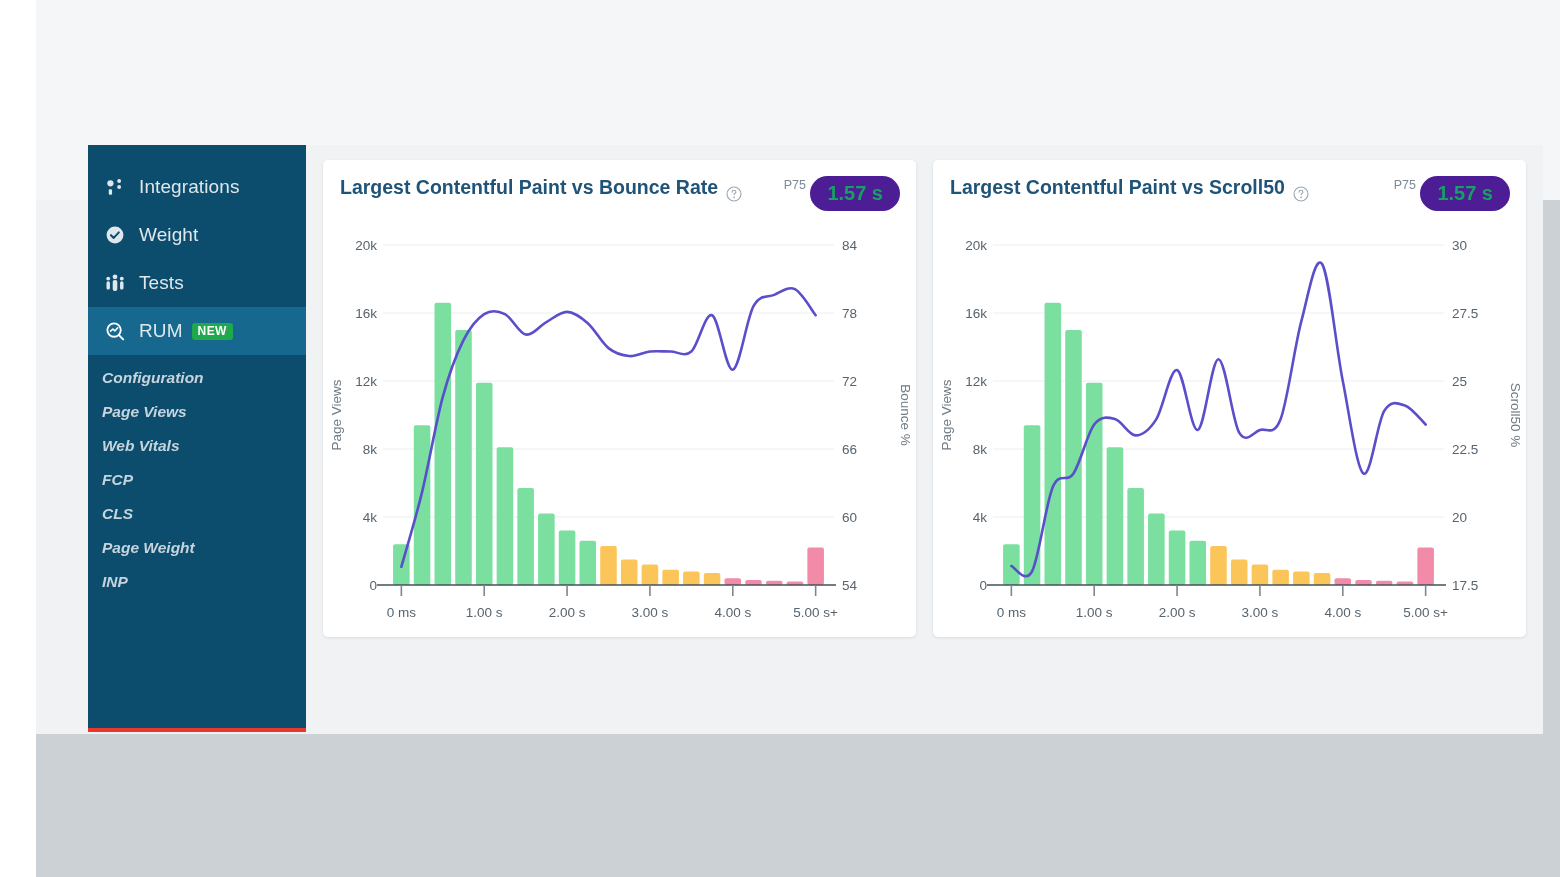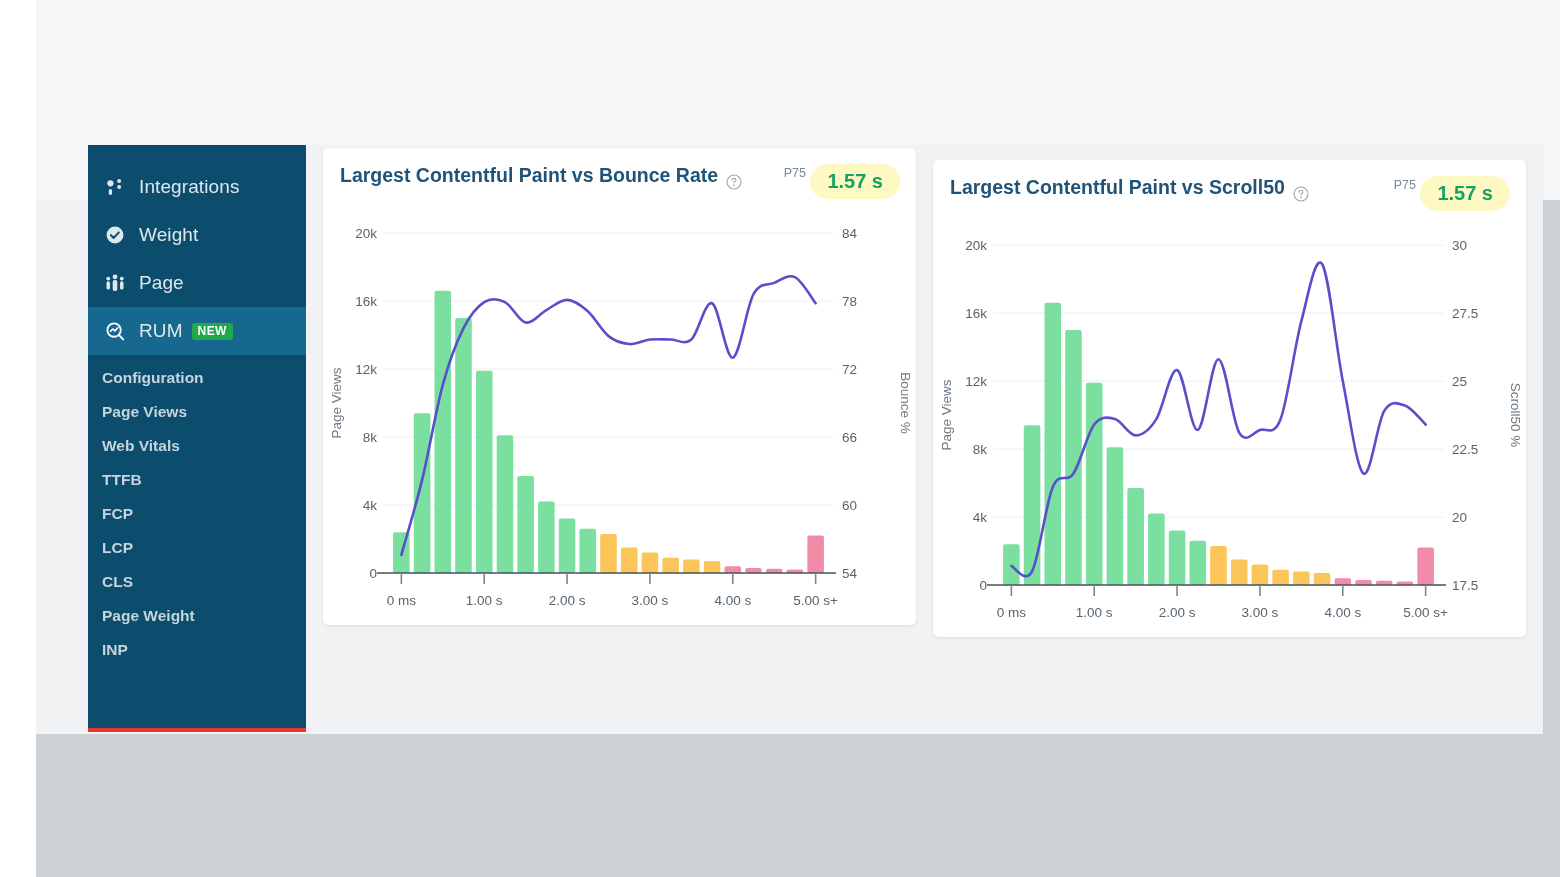--- a/index.html
+++ b/index.html
@@ -55,34 +55,35 @@
 
   .nav-sub-item {
     display: block;
     height: 34px; line-height: 34px;
     padding-left: 14px;
     color: #c6d4dd;
     font-size: 15.5px;
     font-weight: bold;
     white-space: nowrap;
     cursor: pointer;
+    font-style: italic;
   }
   .sidebar-underline {
     position: absolute; left: 52px; top: 728px;
     width: 218px; height: 4px; background: #e8372b;
   }
 
   
   .card {
     position: absolute;
     background: #ffffff;
     border-radius: 5px;
     box-shadow: 0 1px 3px rgba(16,40,60,.10);
   }
-  #card-1 { left: 287px; top: 148px; width: 593px; height: 477px; }
+  #card-1 { left: 287px; top: 160px; width: 593px; height: 477px; }
   #card-2 { left: 897px; top: 160px; width: 593px; height: 477px; text-align: center; }
 
   .card-head {
     position: absolute; left: 0; top: 0; right: 0; height: 62px;
   }
   .card-title {
     position: absolute; left: 17px; top: 16px;
     font-size: 19.5px; font-weight: bold; color: #1f5378;
     white-space: nowrap;
   }
@@ -91,21 +92,21 @@
     width: 16px; height: 16px;
   }
   .help-icon svg { display: block; }
 
   .p75-label {
     position: absolute; right: 110px; top: 18px;
     font-size: 12.5px; color: #7b8a97;
   }
   .p75-pill {
     position: absolute; right: 16px; top: 16px;
-    background: #fef9c3; color: #16a163;
+    background: #4c1d95; color: #16a163;
     font-size: 20px; font-weight: bold;
     border-radius: 20px;
     padding: 7px 17px 8px 17px;
     line-height: 1;
   }
 
   
   .plot { position: absolute; left: 0; top: 62px; width: 593px; height: 415px; }
   .plot svg { display: block; }
 
@@ -163,42 +164,40 @@
         <span class="ico">
           <svg width="22" height="22" viewBox="0 0 24 24" fill="#dfe7ec">
             <circle cx="12" cy="5.2" r="2.6"></circle>
             <rect x="9.5" y="8.6" width="5" height="12" rx="2.1"></rect>
             <circle cx="4.6" cy="7.2" r="2.1"></circle>
             <rect x="2.7" y="10.2" width="3.8" height="9" rx="1.7"></rect>
             <circle cx="19.4" cy="7.2" r="2.1"></circle>
             <rect x="17.5" y="10.2" width="3.8" height="9" rx="1.7"></rect>
           </svg>
         </span>
-        <span class="nav-label">Page</span>
+        <span class="nav-label">Tests</span>
       </div>
 
       <div class="nav-main-item active">
         <span class="ico">
           <svg width="23" height="23" viewBox="0 0 24 24">
             <circle cx="10.5" cy="10.5" r="7" fill="none" stroke="#ffffff" stroke-width="1.9"></circle>
             <path d="M6.9 11.6l2.4-2.2 2 2 3-3.3" stroke="#ffffff" stroke-width="1.7" fill="none" stroke-linecap="round" stroke-linejoin="round"></path>
             <path d="M15.6 15.8l4.4 4.4" stroke="#ffffff" stroke-width="2.1" stroke-linecap="round"></path>
           </svg>
         </span>
         <span class="nav-label">RUM</span>
         <span class="badge-new">NEW</span>
       </div>
 
       <div style="margin-top:6px;">
         <a class="nav-sub-item">Configuration</a>
         <a class="nav-sub-item">Page Views</a>
         <a class="nav-sub-item">Web Vitals</a>
-        <a class="nav-sub-item">TTFB</a>
         <a class="nav-sub-item">FCP</a>
-        <a class="nav-sub-item">LCP</a>
         <a class="nav-sub-item">CLS</a>
         <a class="nav-sub-item">Page Weight</a>
         <a class="nav-sub-item">INP</a>
       </div>
 
     </div>
   </nav>
   <div class="sidebar-underline"></div>
 
   <section class="card" id="card-1">

